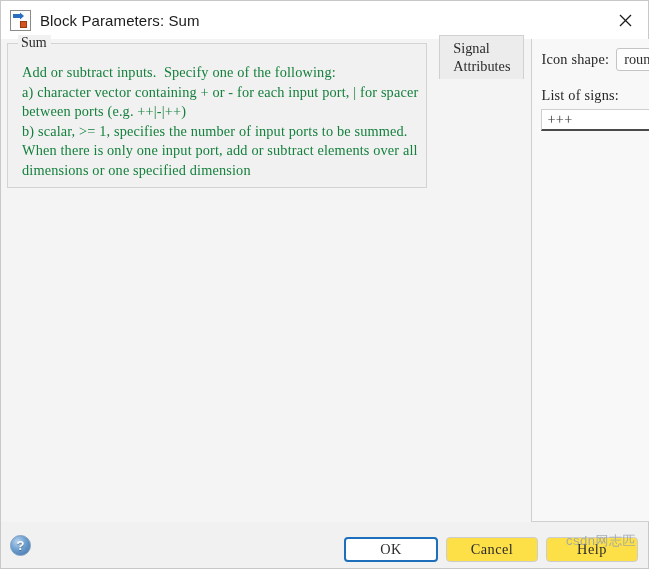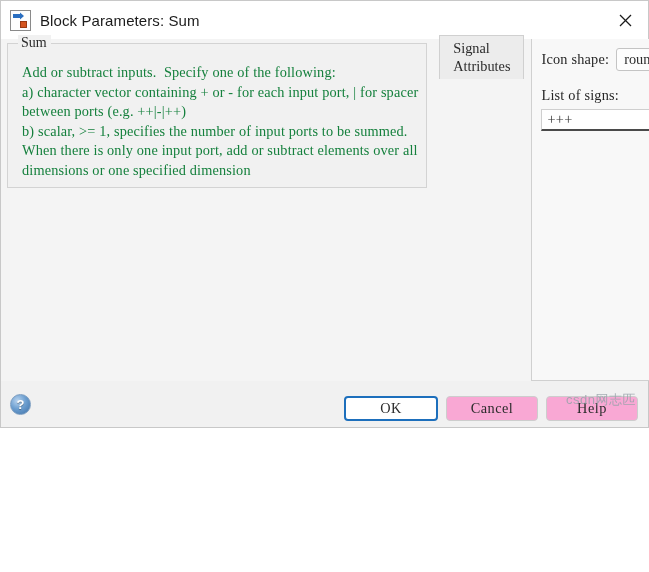--- a/index.html
+++ b/index.html
@@ -10,21 +10,21 @@
   body {
     width: 649px;
     height: 572px;
     font-family: "Liberation Serif", "DejaVu Serif", serif;
     overflow: hidden;
   }
 
   .dialog {
     position: relative;
     width: 649px;
-    height: 428px;
+    height: 569px;
     box-sizing: border-box;
     background: #f4f4f4;
     border: 1px solid #c8c8c8;
     display: flex;
     flex-direction: column;
   }
 
   
   .titlebar {
     height: 38px;
@@ -254,21 +254,21 @@
     margin-left: auto;
     display: flex;
     align-items: center;
     gap: 8px;
     margin-top: 8px;
   }
   .btn {
     min-width: 92px;
     height: 25px;
     box-sizing: border-box;
-    background: #f9a8d4;
+    background: #fde047;
     border: 1px solid #cdcdcd;
     border-radius: 4px;
     font-family: "Liberation Serif", "DejaVu Serif", serif;
     font-size: 14.3px;
     color: #2b2b2b;
     display: flex;
     align-items: center;
     justify-content: center;
     cursor: pointer;
     letter-spacing: 0.5px;

